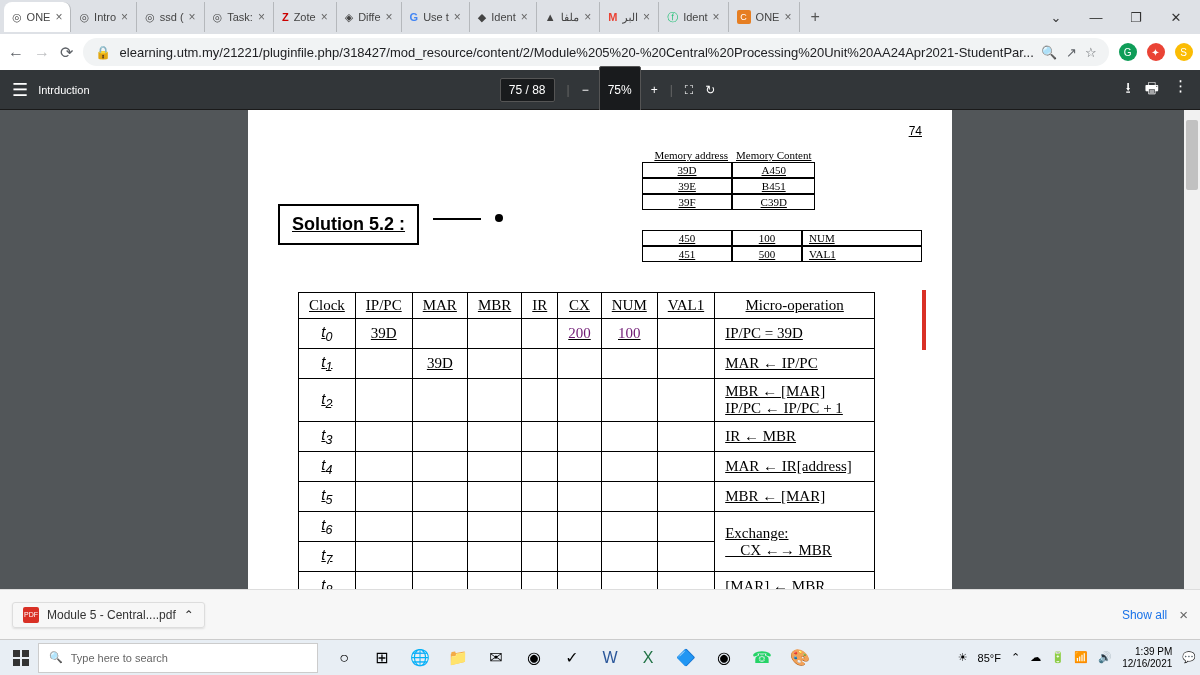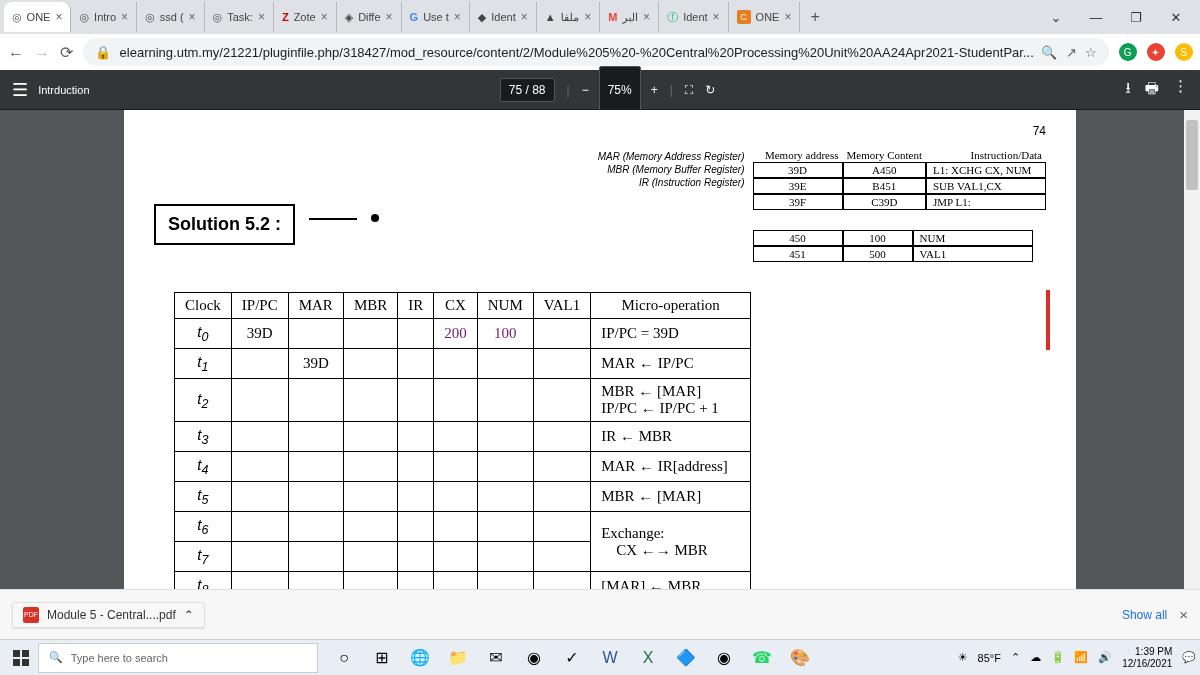--- a/index.html
+++ b/index.html
@@ -20,21 +20,21 @@
 .ext-icons { display: flex; gap: 10px; align-items: center; }
 .ext-icon { width: 18px; height: 18px; border-radius: 50%; display: flex; align-items: center; justify-content: center; font-size: 10px; color: #fff; }
 .pdf-toolbar { background: #323639; color: #fff; height: 40px; display: flex; align-items: center; padding: 0 12px; border-bottom: 1px solid #1a1a1a; }
 .pdf-title { font-size: 11px; margin-left: 10px; }
 .pdf-center { margin-left: auto; display: flex; align-items: center; gap: 12px; font-size: 12px; }
 .pdf-page { background: #191b1d; border: 1px solid #555; padding: 4px 8px; border-radius: 2px; }
 .pdf-zoom { display: flex; align-items: center; gap: 10px; }
 .pdf-zoom-val { background: #191b1d; border: 1px solid #555; padding: 16px 8px; border-radius: 2px; }
 .pdf-right { margin-left: auto; display: flex; gap: 14px; font-size: 15px; }
 .pdf-body { flex: 1; background: #525659; overflow: auto; position: relative; }
-.page { background: #fff; width: 952px; margin: 0 auto; padding: 14px 30px 40px 30px; position: relative; }
+.page { background: #fff; width: 704px; margin: 0 auto; padding: 14px 30px 40px 30px; position: relative; text-decoration: underline; }
 .pagenum { text-align: right; font-size: 12px; padding-bottom: 10px; }
 .top-area { display: flex; gap: 14px; align-items: flex-start; }
 .solution-box { border: 2px solid #000; padding: 8px 12px; font-weight: bold; font-size: 18px; background: #fff; margin-top: 56px; }
 .connector { border-top: 2px solid #000; width: 48px; margin-top: 70px; }
 .dot { width: 8px; height: 8px; background: #000; border-radius: 50%; margin-top: 66px; }
 .reg-labels { font-size: 10px; font-style: italic; text-align: right; line-height: 1.3; font-family: 'Times New Roman', serif; padding-top: 2px; }
 .mem-col { }
 .mem-header { font-size: 11px; text-align: right; padding: 1px 4px; font-family: 'Times New Roman', serif; }
 .mem-cell { border: 1px solid #000; font-size: 11px; text-align: center; padding: 1px 4px; font-family: 'Times New Roman', serif; min-width: 70px; }
 .mem-col-a .mem-cell { min-width: 90px; }
@@ -178,44 +178,33 @@
 </div>
 
 <div class="pdf-body">
   <div class="page">
     <div class="pagenum">74</div>
     <div class="top-area">
       <div class="solution-box">Solution 5.2 :</div>
       <div class="connector"></div>
       <div class="dot"></div>
       <div style="margin-left:auto;display:flex;gap:0;align-items:flex-start;position:relative">
-        <div class="reg-labels">
-          <div>MAR (Memory Address Register)</div>
-          <div>MBR (Memory Buffer Register)</div>
-          <div>IR (Instruction Register)</div>
-        </div>
         <div style="margin-left:8px">
           <div style="display:flex">
             <div class="mem-col mem-col-a">
               <div class="mem-header">Memory address</div>
               <div class="mem-cell">39D</div>
               <div class="mem-cell">39E</div>
               <div class="mem-cell">39F</div>
             </div>
             <div class="mem-col">
               <div class="mem-header">Memory Content</div>
               <div class="mem-cell">A450</div>
               <div class="mem-cell">B451</div>
               <div class="mem-cell">C39D</div>
-            </div>
-            <div class="mem-col mem-col-i">
-              <div class="mem-header">Instruction/Data</div>
-              <div class="mem-cell">L1: XCHG  CX, NUM</div>
-              <div class="mem-cell">SUB VAL1,CX</div>
-              <div class="mem-cell">JMP L1:</div>
             </div>
           </div>
           <div class="mem-spacer"></div>
           <div style="display:flex">
             <div class="mem-col mem-col-a">
               <div class="mem-cell">450</div>
               <div class="mem-cell">451</div>
             </div>
             <div class="mem-col">
               <div class="mem-cell">100</div>

